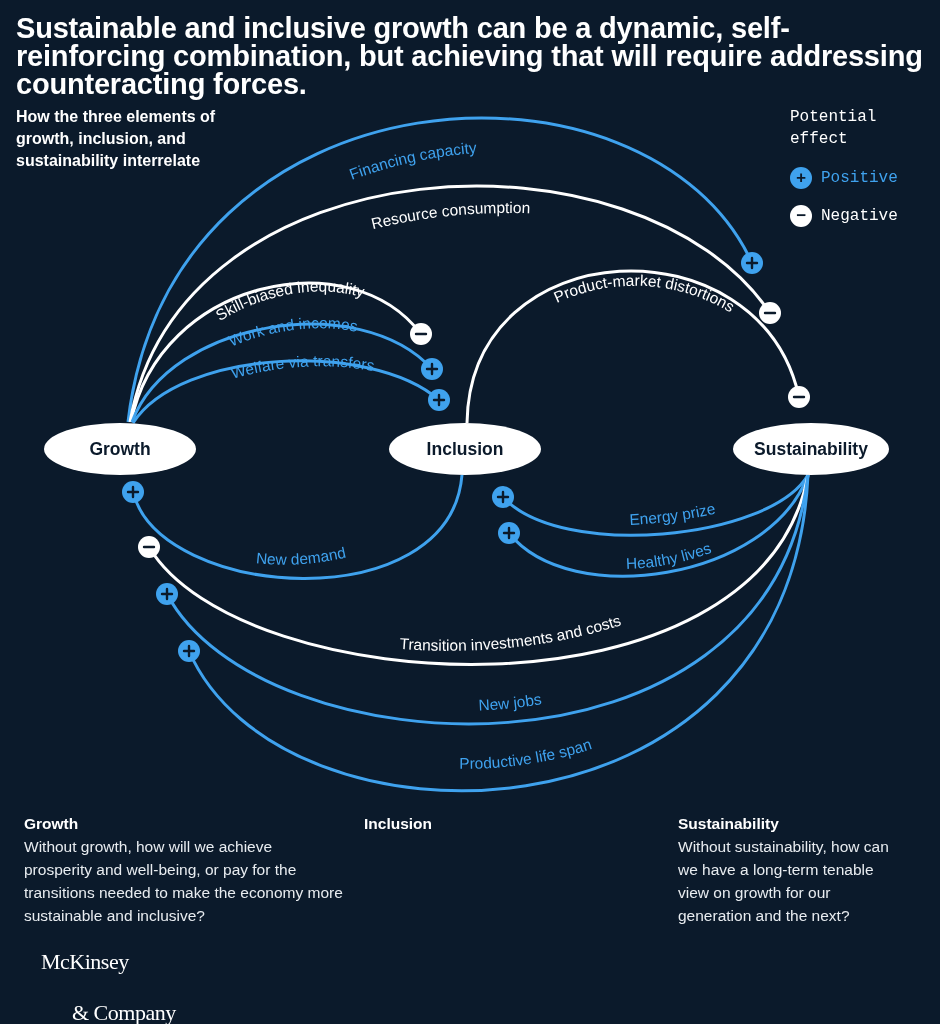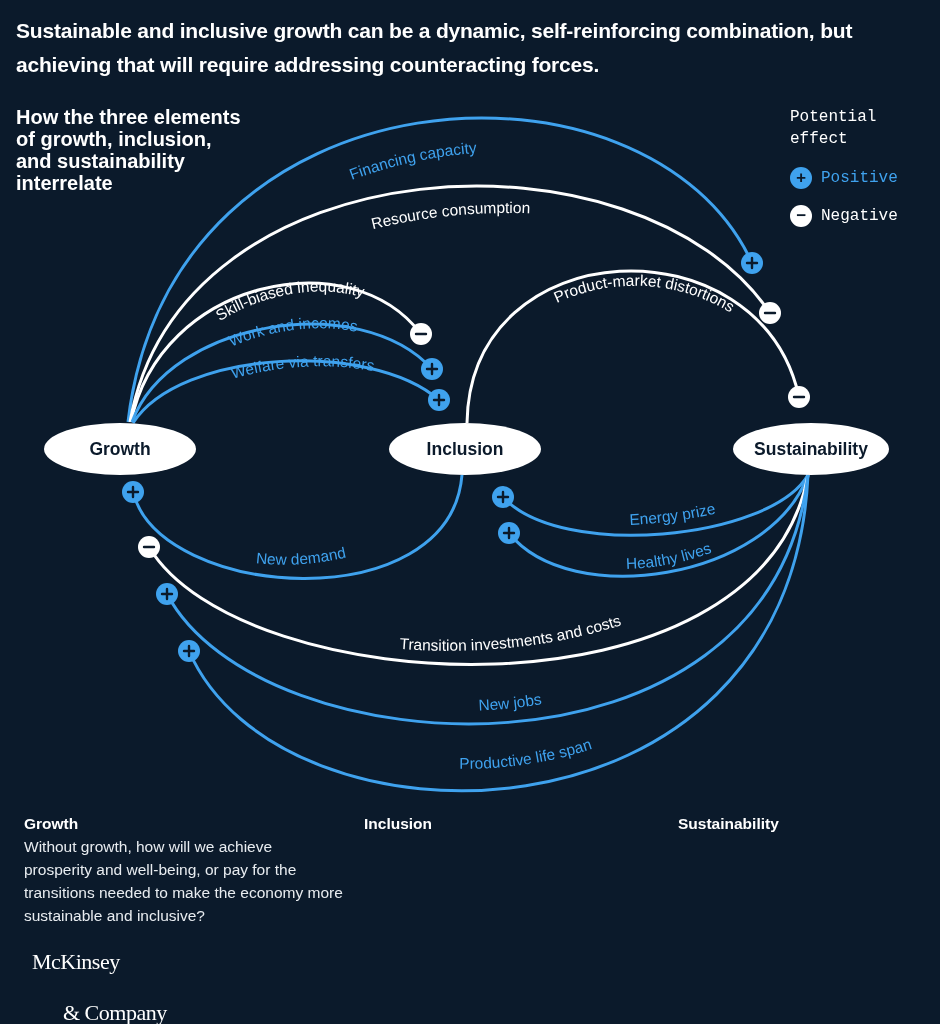--- a/index.html
+++ b/index.html
@@ -3,25 +3,25 @@
 <meta charset="utf-8">
 <style>
   html, body { margin: 0; padding: 0; }
   body {
     width: 940px; height: 1024px; background: #0b1a2b;
     font-family: "Liberation Sans", sans-serif; color: #ffffff;
     position: relative; overflow: hidden;
   }
   .title {
     position: absolute; left: 16px; top: 14px; width: 910px;
-    font-size: 21px; font-weight: bold; line-height: 34px; letter-spacing: -0.2px;
+    font-size: 29px; font-weight: bold; line-height: 28px; letter-spacing: -0.2px;
   }
   .subtitle {
     position: absolute; left: 16px; top: 106px; width: 230px;
-    font-size: 20px; font-weight: bold; line-height: 22px;
+    font-size: 16px; font-weight: bold; line-height: 22px;
   }
   .legend { position: absolute; left: 790px; top: 106px; font-family: Liberation Mono, monospace; }
   .legend-title { font-size: 16px; line-height: 22px; color: #ffffff; }
   .legend-row { display: flex; align-items: center; margin-top: 17px; font-size: 16px; }
   .legend-row .dot {
     width: 22px; height: 22px; border-radius: 50%; display: flex; align-items: center; justify-content: center;
     font-weight: bold; font-size: 17px; color: #0b1a2b; margin-right: 9px; line-height: 1;
   }
   .legend-row.pos { color: #3fa2ee; }
   .legend-row.pos .dot { background: #3fa2ee; }
@@ -35,21 +35,21 @@
   .arc-label.pos { fill: #3fa2ee; }
   .arc-label.neg { fill: #ffffff; }
   .badge-circle.pos { fill: #3fa2ee; }
   .badge-circle.neg { fill: #ffffff; }
   .badge-sym { stroke: #0b1a2b; stroke-width: 2.4; stroke-linecap: round; }
   .node { fill: #ffffff; }
   .node-label { font-size: 17.5px; font-weight: bold; fill: #0b1a2b; font-family: "Liberation Sans", sans-serif; }
   .footer-col { position: absolute; top: 812px; font-size: 15.5px; line-height: 23px; color: #e8ecf0; }
   .footer-col .hd { font-weight: bold; color: #ffffff; }
   .logo {
-    position: absolute; left: 32px; top: 950px;
+    position: absolute; left: 41px; top: 950px;
     font-family: "Liberation Serif", serif; font-size: 22px; line-height: 24px; color: #ffffff; letter-spacing: -0.5px;
   }
   .logo .l2 { padding-left: 31px; margin-top: 27px; }
 </style>
 </head>
 <body>
 
 <div class="title">Sustainable and inclusive growth can be a dynamic, self-reinforcing combination, but achieving that will require addressing counteracting forces.</div>
 <div class="subtitle">How the three elements of growth, inclusion, and sustainability interrelate</div>
 
@@ -187,18 +187,19 @@
 
 <div class="footer-col" style="left:24px; width:320px;">
   <div class="hd">Growth</div>
   <div>Without growth, how will we achieve prosperity and well-being, or pay for the transitions needed to make the economy more sustainable and inclusive?</div>
 </div>
 <div class="footer-col" style="left:364px; width:290px;">
   <div class="hd">Inclusion</div>
 </div>
 <div class="footer-col" style="left:678px; width:230px;">
   <div class="hd">Sustainability</div>
+  <div>Without sustainability, how can we have a long-term tenable view on growth for our generation and the next?</div>
 </div>
 
 <div class="logo">
   <div>McKinsey</div>
   <div class="l2">&amp; Company</div>
 </div>
 
 </body></html>

